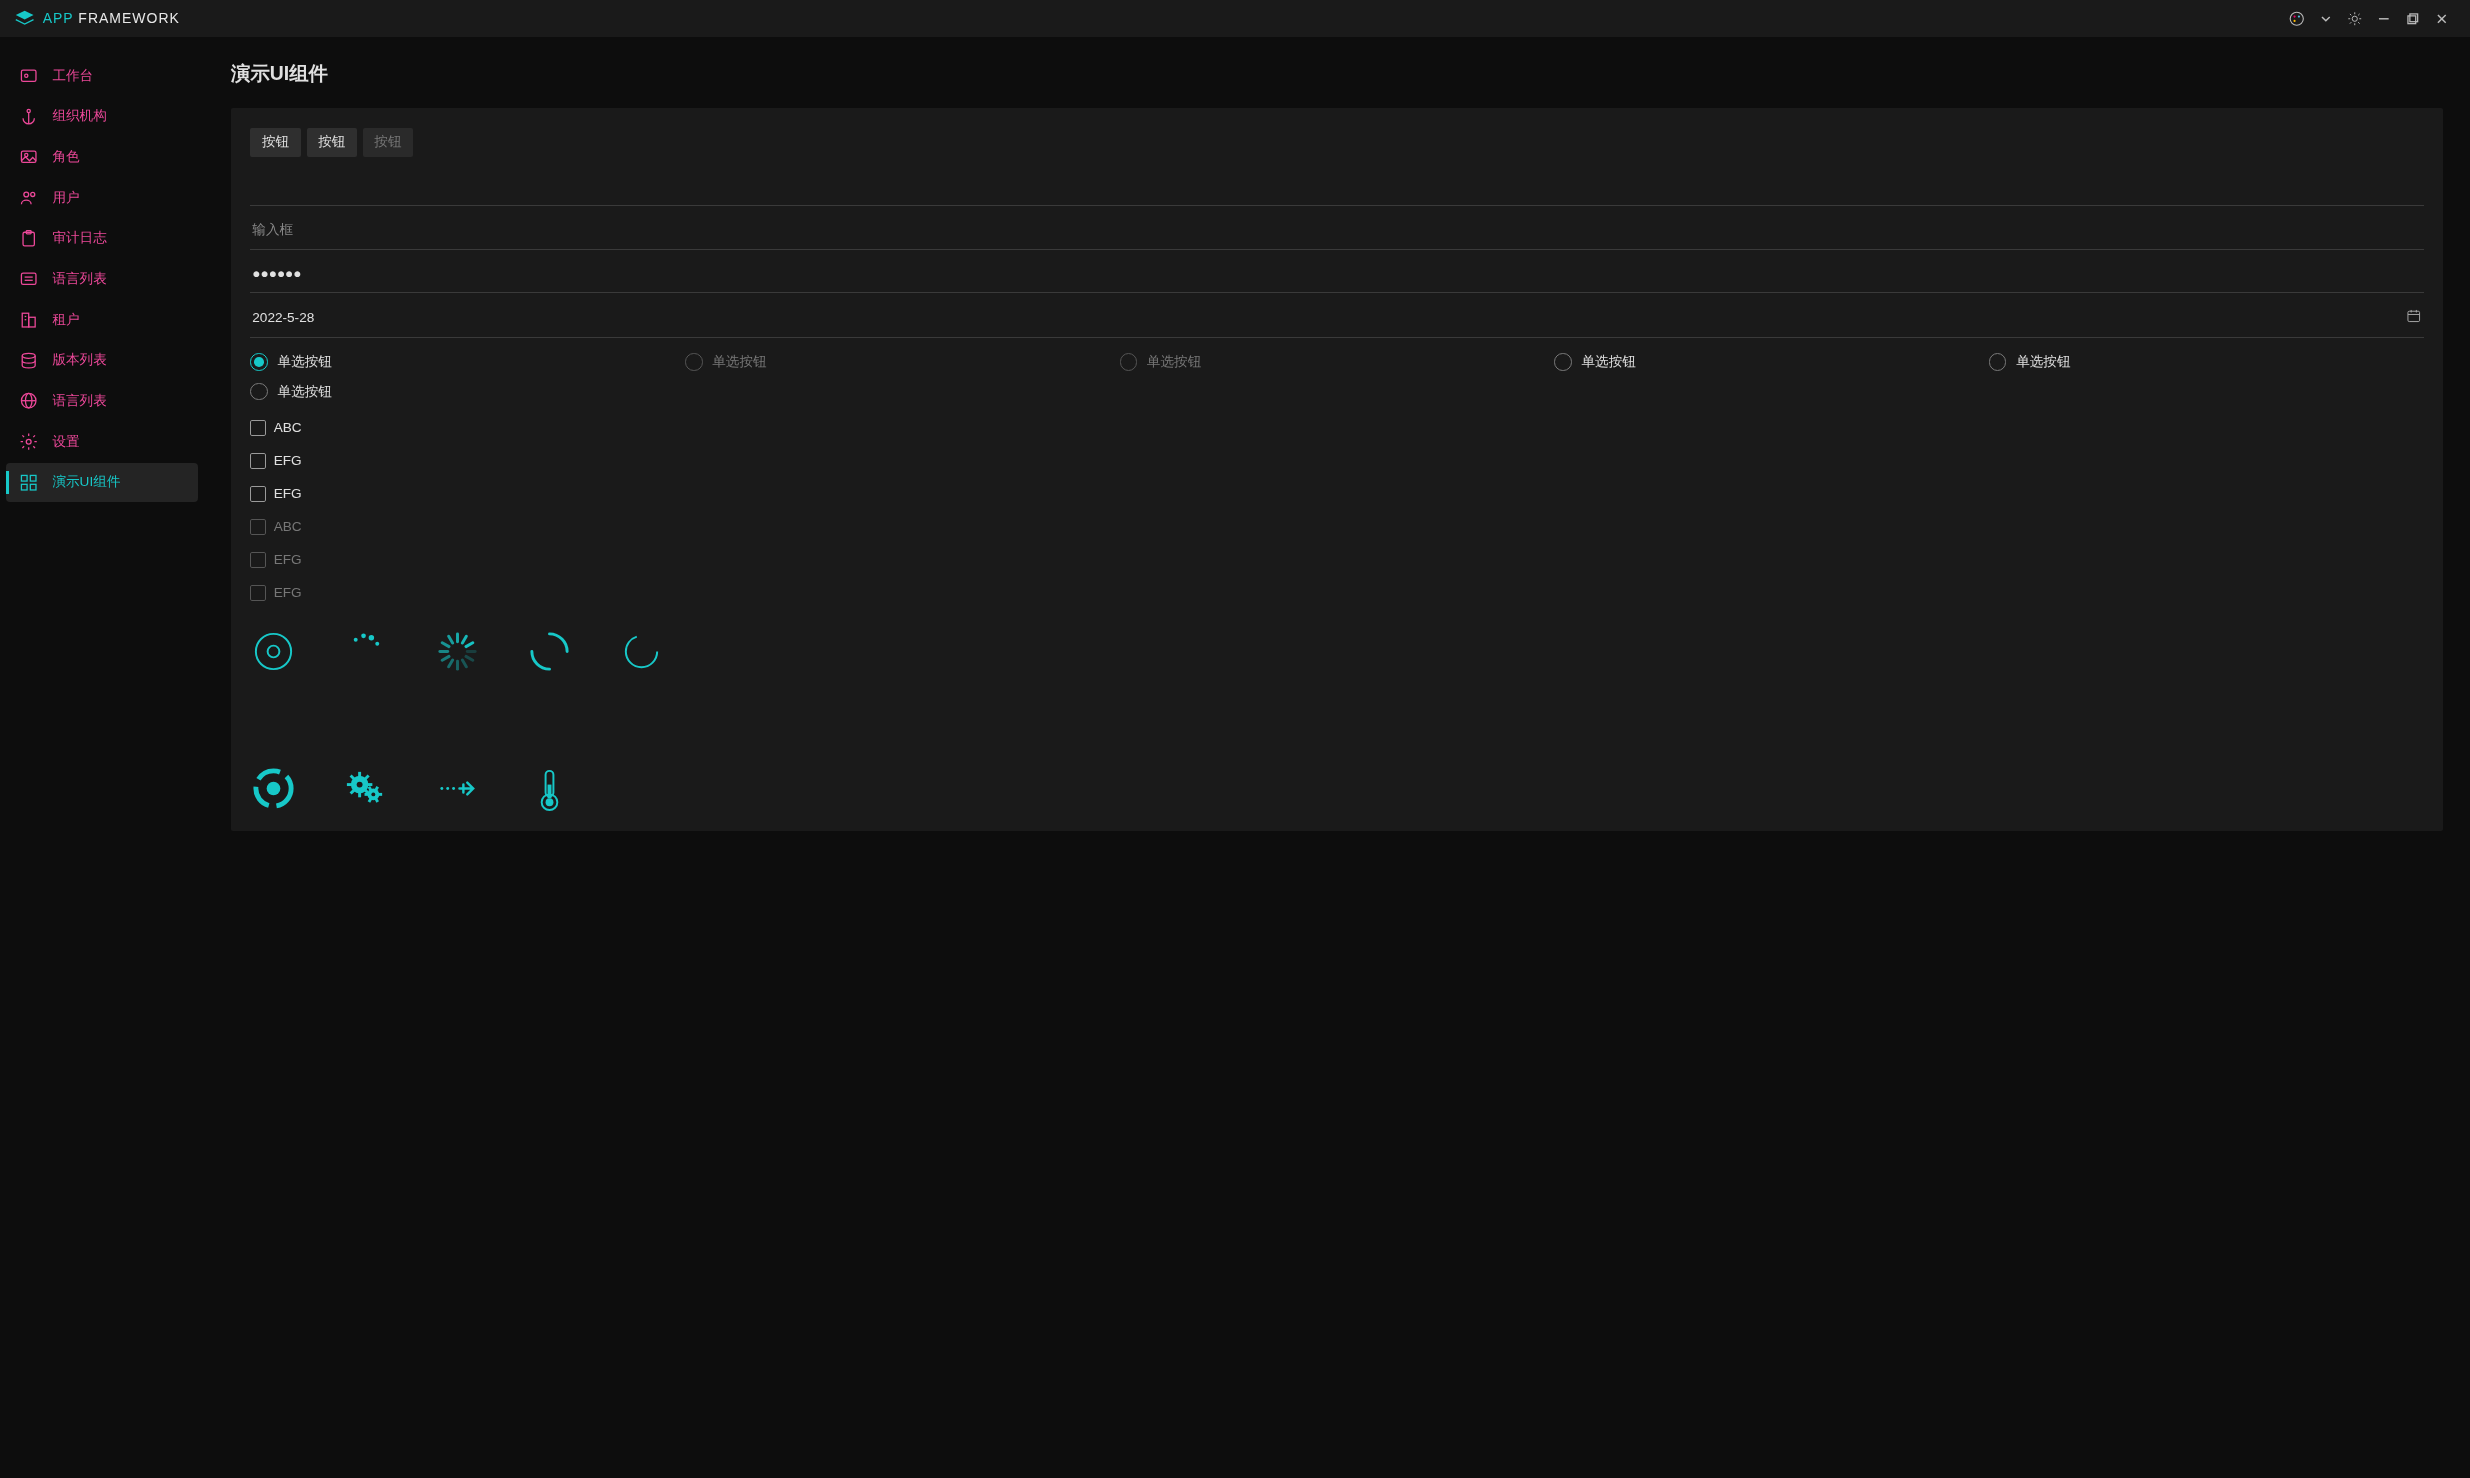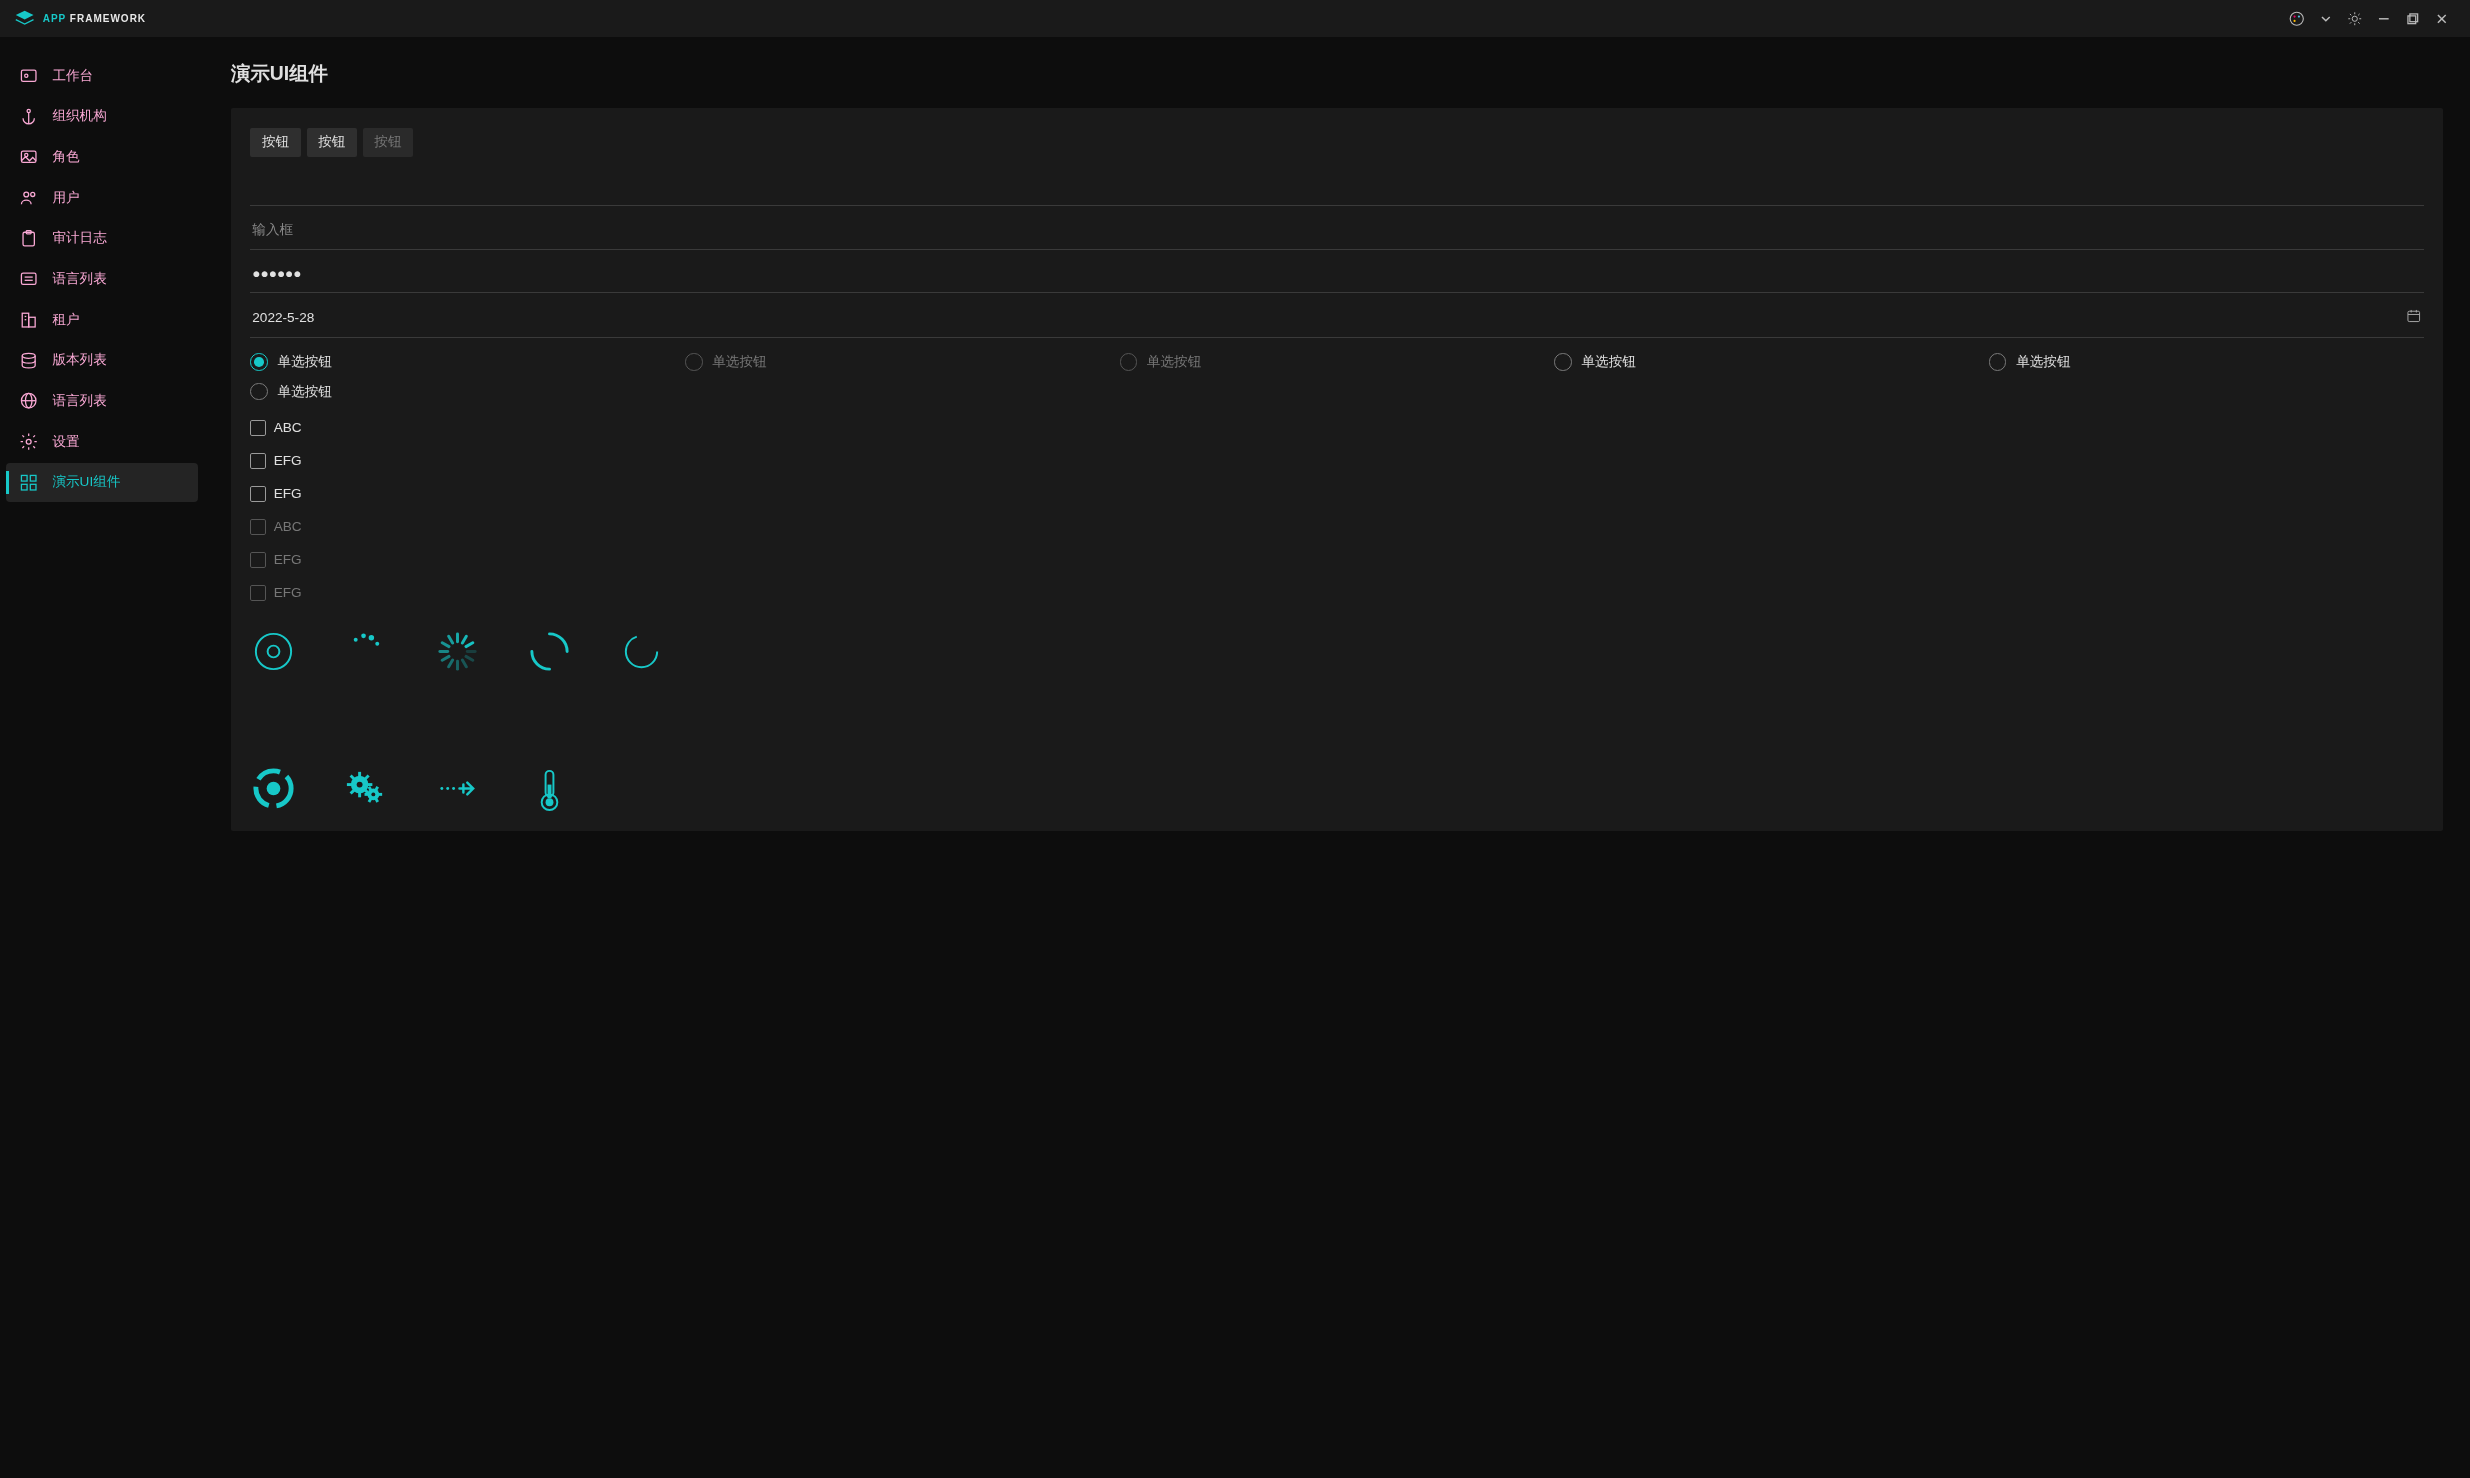--- a/index.html
+++ b/index.html
@@ -16,22 +16,22 @@
   height: 37px;
   display: flex;
   align-items: center;
   padding: 0 13.6px;
   background: #1a1a1a;
 }
 .logo {
   display: flex;
   align-items: center;
   gap: 7.8px;
-  font-weight: 700;
-  font-size: 10px;
+  font-weight: 400;
+  font-size: 14px;
   letter-spacing: 1px;
 }
 .logo .accent { color: #17c8c8; }
 .logo .rest { color: #e8e8e8; }
 .titlebar-spacer { flex: 1; }
 .titlebar-btn {
   width: 29px; height: 29px;
   display: flex; align-items: center; justify-content: center;
   color: #bbb;
 }
@@ -45,21 +45,21 @@
   display: flex;
   flex-direction: column;
   gap: 1.9px;
 }
 .nav-item {
   display: flex;
   align-items: center;
   gap: 13.6px;
   padding: 9.7px 13.6px;
   border-radius: 3.9px;
-  color: #f9a8d4;
+  color: #ec4899;
   position: relative;
 }
 .nav-item.active {
   background: #242424;
   color: #17c8c8;
 }
 .nav-item.active::before {
   content: "";
   position: absolute;
   left: 0; top: 7.8px; bottom: 7.8px;

